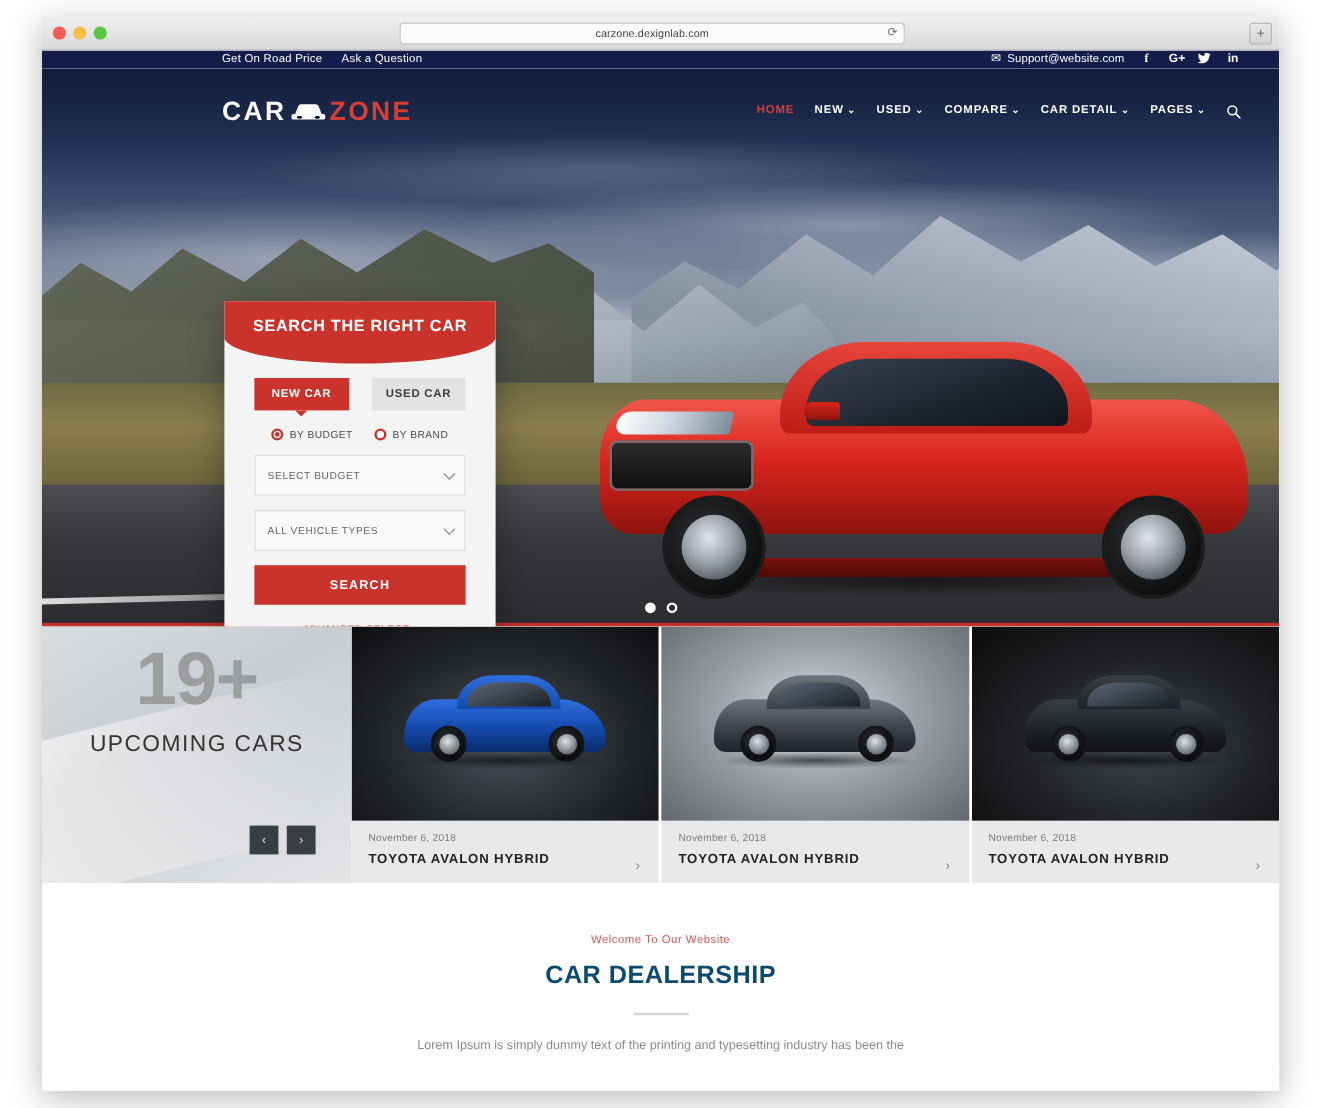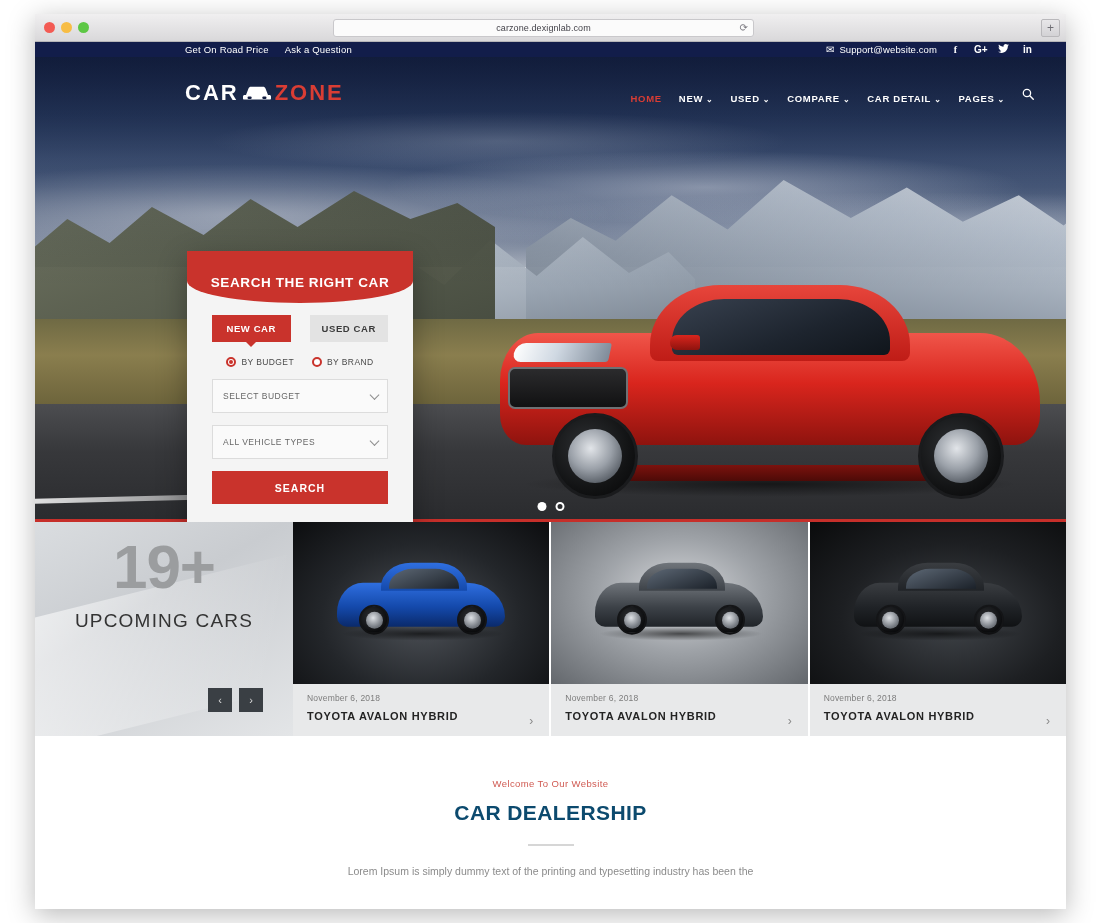--- a/index.html
+++ b/index.html
@@ -187,21 +187,21 @@
     width: 226px;
     background: #f4f4f4;
     box-shadow: 0 10px 28px rgba(0,0,0,.32);
     z-index: 9;
   }
   .sp-head {
     position: relative; height: 52px;
     background: #c9332c;
     border-radius: 0 0 50% 50% / 0 0 22px 22px;
     display: flex; align-items: flex-start; justify-content: center;
-    padding-top: 24px;
+    padding-top: 13px;
   }
   .sp-head-title {
     color: #fff; font-size: 13.5px; font-weight: bold; letter-spacing: .6px;
   }
   .sp-body { padding: 12px 25px 22px 25px; }
   .sp-tabs { display: flex; margin-bottom: 15px; }
   .sp-tab {
     flex: 1; height: 27px; display: flex; align-items: center; justify-content: center;
     font-size: 9.5px; font-weight: bold; letter-spacing: .6px;
   }
@@ -412,21 +412,21 @@
         <div style="position:absolute;left:150px;top:23px;display:flex;align-items:center;gap:2px;">
           <span style="font-size:22px;font-weight:bold;color:#ffffff;letter-spacing:2px;">CAR</span>
           <svg width="30" height="18" viewBox="0 0 30 18" style="margin:0 1px;">
             <path fill="#ffffff" d="M4 11 L6.5 4.5 C6.9 3.4 7.9 2.8 9 2.8 L21 2.8 C22.1 2.8 23.1 3.4 23.5 4.5 L26 11 L27.5 11 C28.3 11 29 11.7 29 12.5 L29 14.5 C29 15.1 28.6 15.5 28 15.5 L2 15.5 C1.4 15.5 1 15.1 1 14.5 L1 12.5 C1 11.7 1.7 11 2.5 11 Z"></path>
             <rect x="5.5" y="12.6" width="4.2" height="2.4" rx="1.2" fill="#101a3f"></rect>
             <rect x="20.3" y="12.6" width="4.2" height="2.4" rx="1.2" fill="#101a3f"></rect>
           </svg>
           <span style="font-size:22px;font-weight:bold;color:#d93d34;letter-spacing:2px;">ZONE</span>
         </div>
 
-        <div style="position:absolute;right:32px;top:29px;display:flex;align-items:flex-end;gap:17px;">
+        <div style="position:absolute;right:32px;top:29px;display:flex;align-items:flex-start;gap:17px;">
           <a style="font-size:9.5px;font-weight:bold;letter-spacing:.7px;color:#d93d34;">HOME</a>
           <a style="font-size:9.5px;font-weight:bold;letter-spacing:.7px;color:#ffffff;"><span>NEW</span><span style="font-size:8px;margin-left:3px;">⌄</span></a>
           <a style="font-size:9.5px;font-weight:bold;letter-spacing:.7px;color:#ffffff;"><span>USED</span><span style="font-size:8px;margin-left:3px;">⌄</span></a>
           <a style="font-size:9.5px;font-weight:bold;letter-spacing:.7px;color:#ffffff;"><span>COMPARE</span><span style="font-size:8px;margin-left:3px;">⌄</span></a>
           <a style="font-size:9.5px;font-weight:bold;letter-spacing:.7px;color:#ffffff;"><span>CAR DETAIL</span><span style="font-size:8px;margin-left:3px;">⌄</span></a>
           <a style="font-size:9.5px;font-weight:bold;letter-spacing:.7px;color:#ffffff;"><span>PAGES</span><span style="font-size:8px;margin-left:3px;">⌄</span></a>
           <span>
             <svg width="12" height="12" viewBox="0 0 16 16">
               <circle cx="6.6" cy="6.6" r="4.9" fill="none" stroke="#ffffff" stroke-width="1.7"></circle>
               <line x1="10.4" y1="10.4" x2="15" y2="15" stroke="#ffffff" stroke-width="1.9" stroke-linecap="round"></line>

